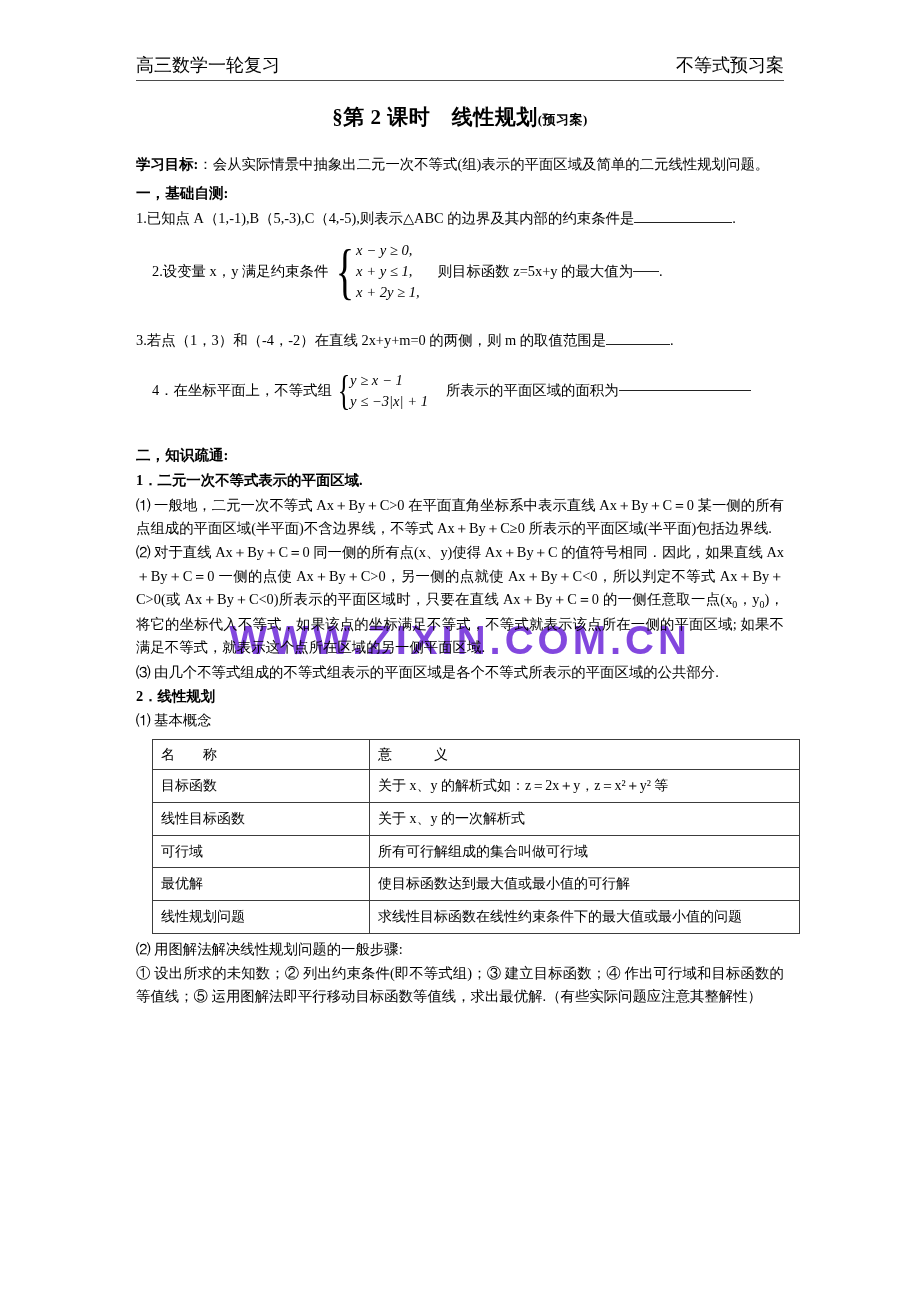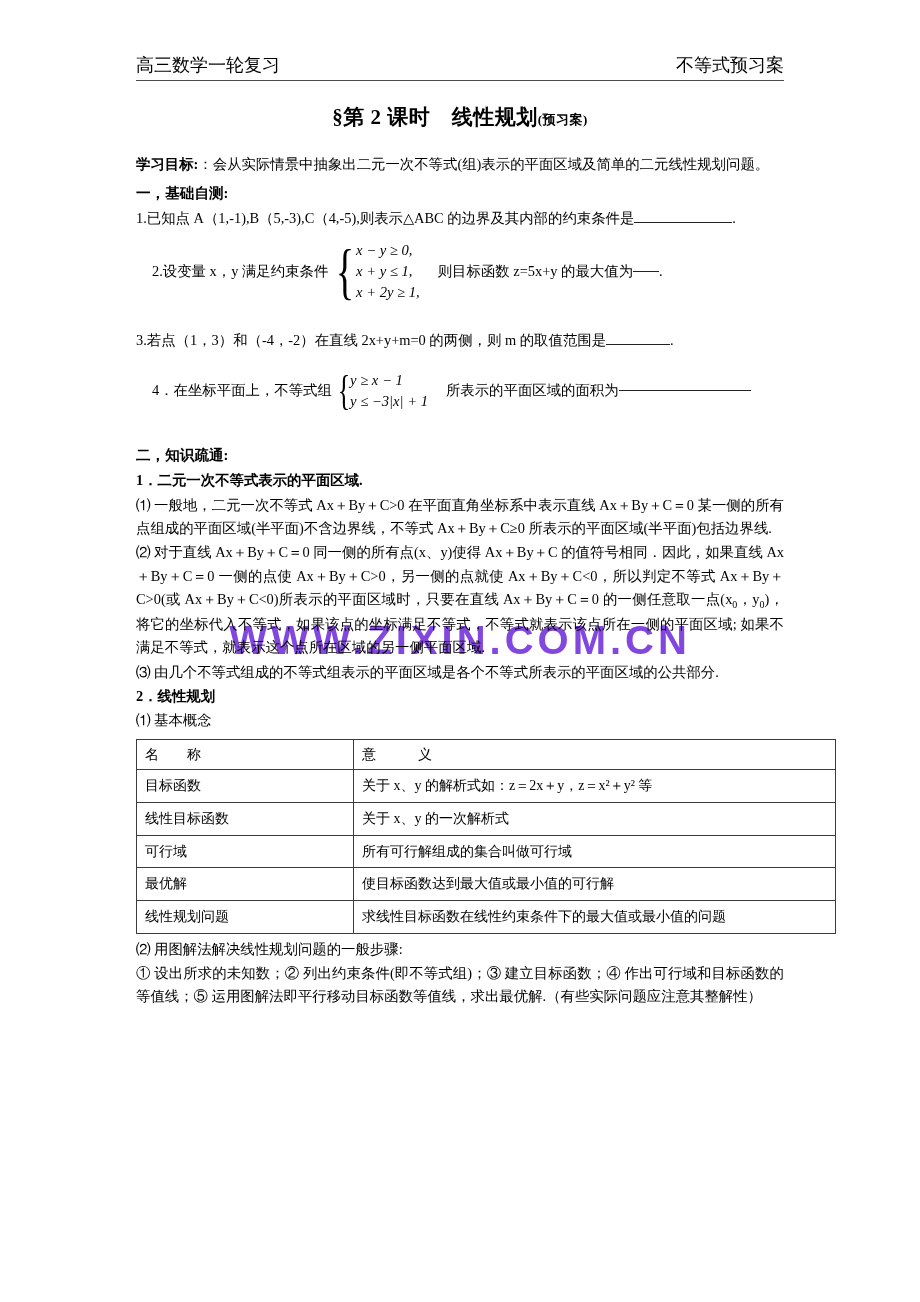--- a/index.html
+++ b/index.html
@@ -131,22 +131,22 @@
     line-height: 1.45;
     font-family: "Liberation Serif", serif;
   }
   .rows span { white-space: nowrap; }
   .mathline .pre, .mathline .post { white-space: nowrap; margin-left: 16px; }
   .sub0 { font-size: 10px; vertical-align: sub; }
 
   
   table.concepts {
     border-collapse: collapse;
-    width: 700px;
-    margin: 6px 0 4px 0;
+    width: 648px;
+    margin: 6px 0 4px 16px;
     font-size: 14px;
   }
   table.concepts td {
     border: 1px solid #3c3c3c;
     padding: 5px 8px;
     line-height: 1.55;
     vertical-align: middle;
   }
   table.concepts td.name { width: 200px; }
   table.concepts tr.hdr td { padding: 4px 8px; }

